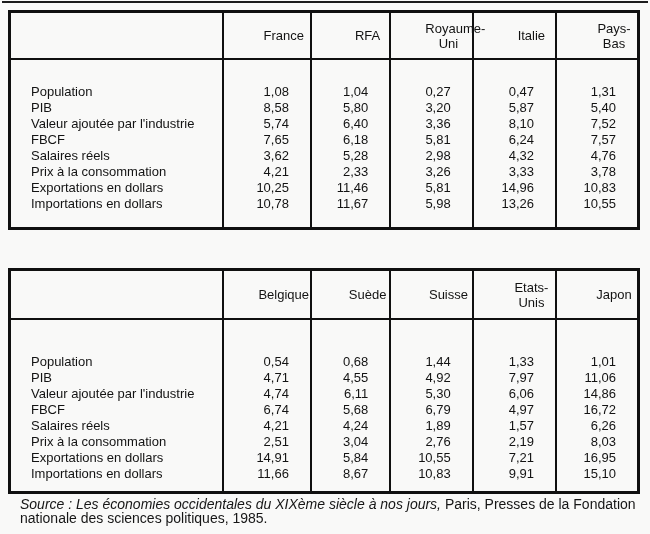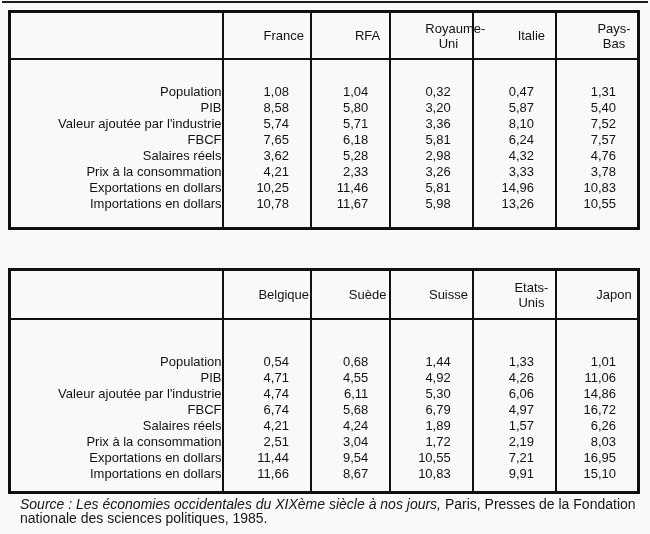--- a/index.html
+++ b/index.html
@@ -55,21 +55,21 @@
     line-height: 15px;
     padding-left: 34px;
   }
   .t1 thead th { height: 45px; }
   .t2 thead th { height: 47px; margin-left: 37px; }
   .t tbody td {
     line-height: 16px;
     vertical-align: bottom;
   }
   .t tbody td.lbl {
-    text-align: right;
+    text-align: left;
     padding-left: 20px;
   }
   .t tbody td.num {
     text-align: right;
     padding-right: 21px;
   }
   .t1 tbody tr.first td { padding-top: 24px; }
   .t1 tbody tr.last td { padding-bottom: 15px; }
   .t2 tbody tr.first td { padding-top: 34px; }
   .t2 tbody tr.last td { padding-bottom: 9px; }
@@ -109,36 +109,36 @@
 Uni</th>
         <th>Italie</th>
         <th>Pays-Bas</th>
       </tr>
     </thead>
     <tbody>
       <tr class="first">
         <td class="lbl">Population</td>
         <td class="num">1,08</td>
         <td class="num">1,04</td>
-        <td class="num">0,32</td>
+        <td class="num">0,27</td>
         <td class="num">0,47</td>
         <td class="num">1,31</td>
       </tr>
       <tr>
         <td class="lbl">PIB</td>
         <td class="num">8,58</td>
         <td class="num">5,80</td>
         <td class="num">3,20</td>
         <td class="num">5,87</td>
         <td class="num">5,40</td>
       </tr>
       <tr>
         <td class="lbl">Valeur ajoutée par l'industrie</td>
         <td class="num">5,74</td>
-        <td class="num">5,71</td>
+        <td class="num">6,40</td>
         <td class="num">3,36</td>
         <td class="num">8,10</td>
         <td class="num">7,52</td>
       </tr>
       <tr>
         <td class="lbl">FBCF</td>
         <td class="num">7,65</td>
         <td class="num">6,18</td>
         <td class="num">5,81</td>
         <td class="num">6,24</td>
@@ -206,21 +206,21 @@
         <td class="num">0,68</td>
         <td class="num">1,44</td>
         <td class="num">1,33</td>
         <td class="num">1,01</td>
       </tr>
       <tr>
         <td class="lbl">PIB</td>
         <td class="num">4,71</td>
         <td class="num">4,55</td>
         <td class="num">4,92</td>
-        <td class="num">4,26</td>
+        <td class="num">7,97</td>
         <td class="num">11,06</td>
       </tr>
       <tr>
         <td class="lbl">Valeur ajoutée par l'industrie</td>
         <td class="num">4,74</td>
         <td class="num">6,11</td>
         <td class="num">5,30</td>
         <td class="num">6,06</td>
         <td class="num">14,86</td>
       </tr>
@@ -237,28 +237,28 @@
         <td class="num">4,21</td>
         <td class="num">4,24</td>
         <td class="num">1,89</td>
         <td class="num">1,57</td>
         <td class="num">6,26</td>
       </tr>
       <tr>
         <td class="lbl">Prix à la consommation</td>
         <td class="num">2,51</td>
         <td class="num">3,04</td>
-        <td class="num">1,72</td>
+        <td class="num">2,76</td>
         <td class="num">2,19</td>
         <td class="num">8,03</td>
       </tr>
       <tr>
         <td class="lbl">Exportations en dollars</td>
-        <td class="num">11,44</td>
-        <td class="num">9,54</td>
+        <td class="num">14,91</td>
+        <td class="num">5,84</td>
         <td class="num">10,55</td>
         <td class="num">7,21</td>
         <td class="num">16,95</td>
       </tr>
       <tr class="last">
         <td class="lbl">Importations en dollars</td>
         <td class="num">11,66</td>
         <td class="num">8,67</td>
         <td class="num">10,83</td>
         <td class="num">9,91</td>

